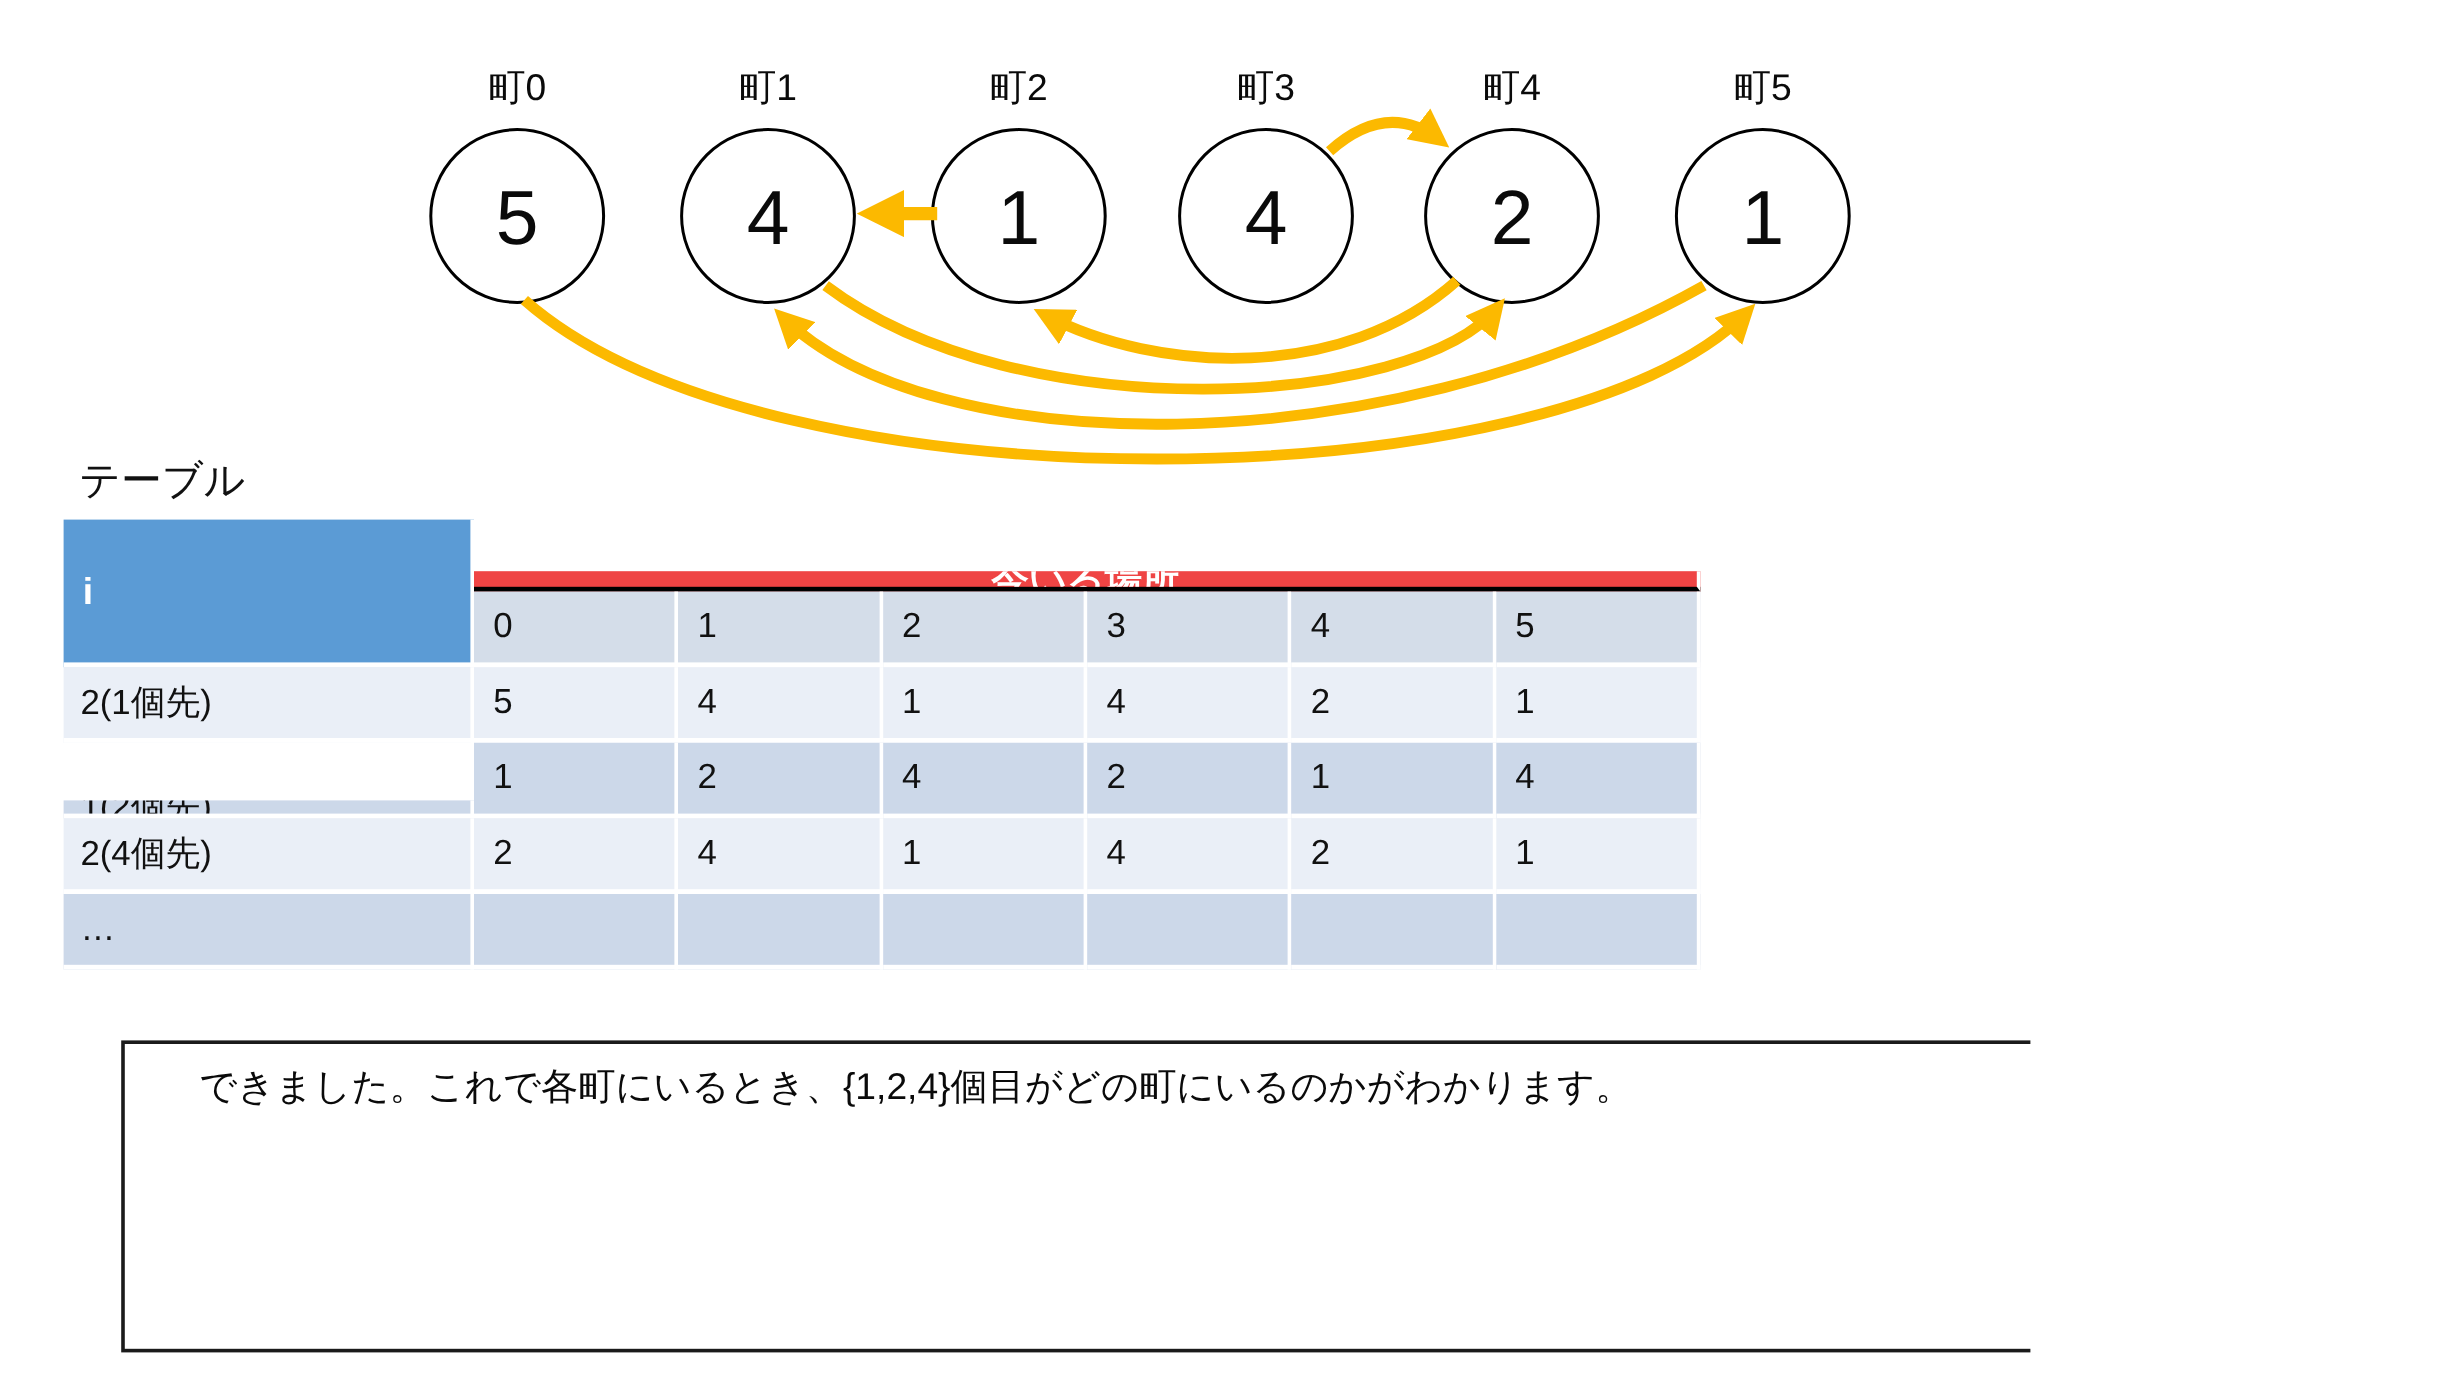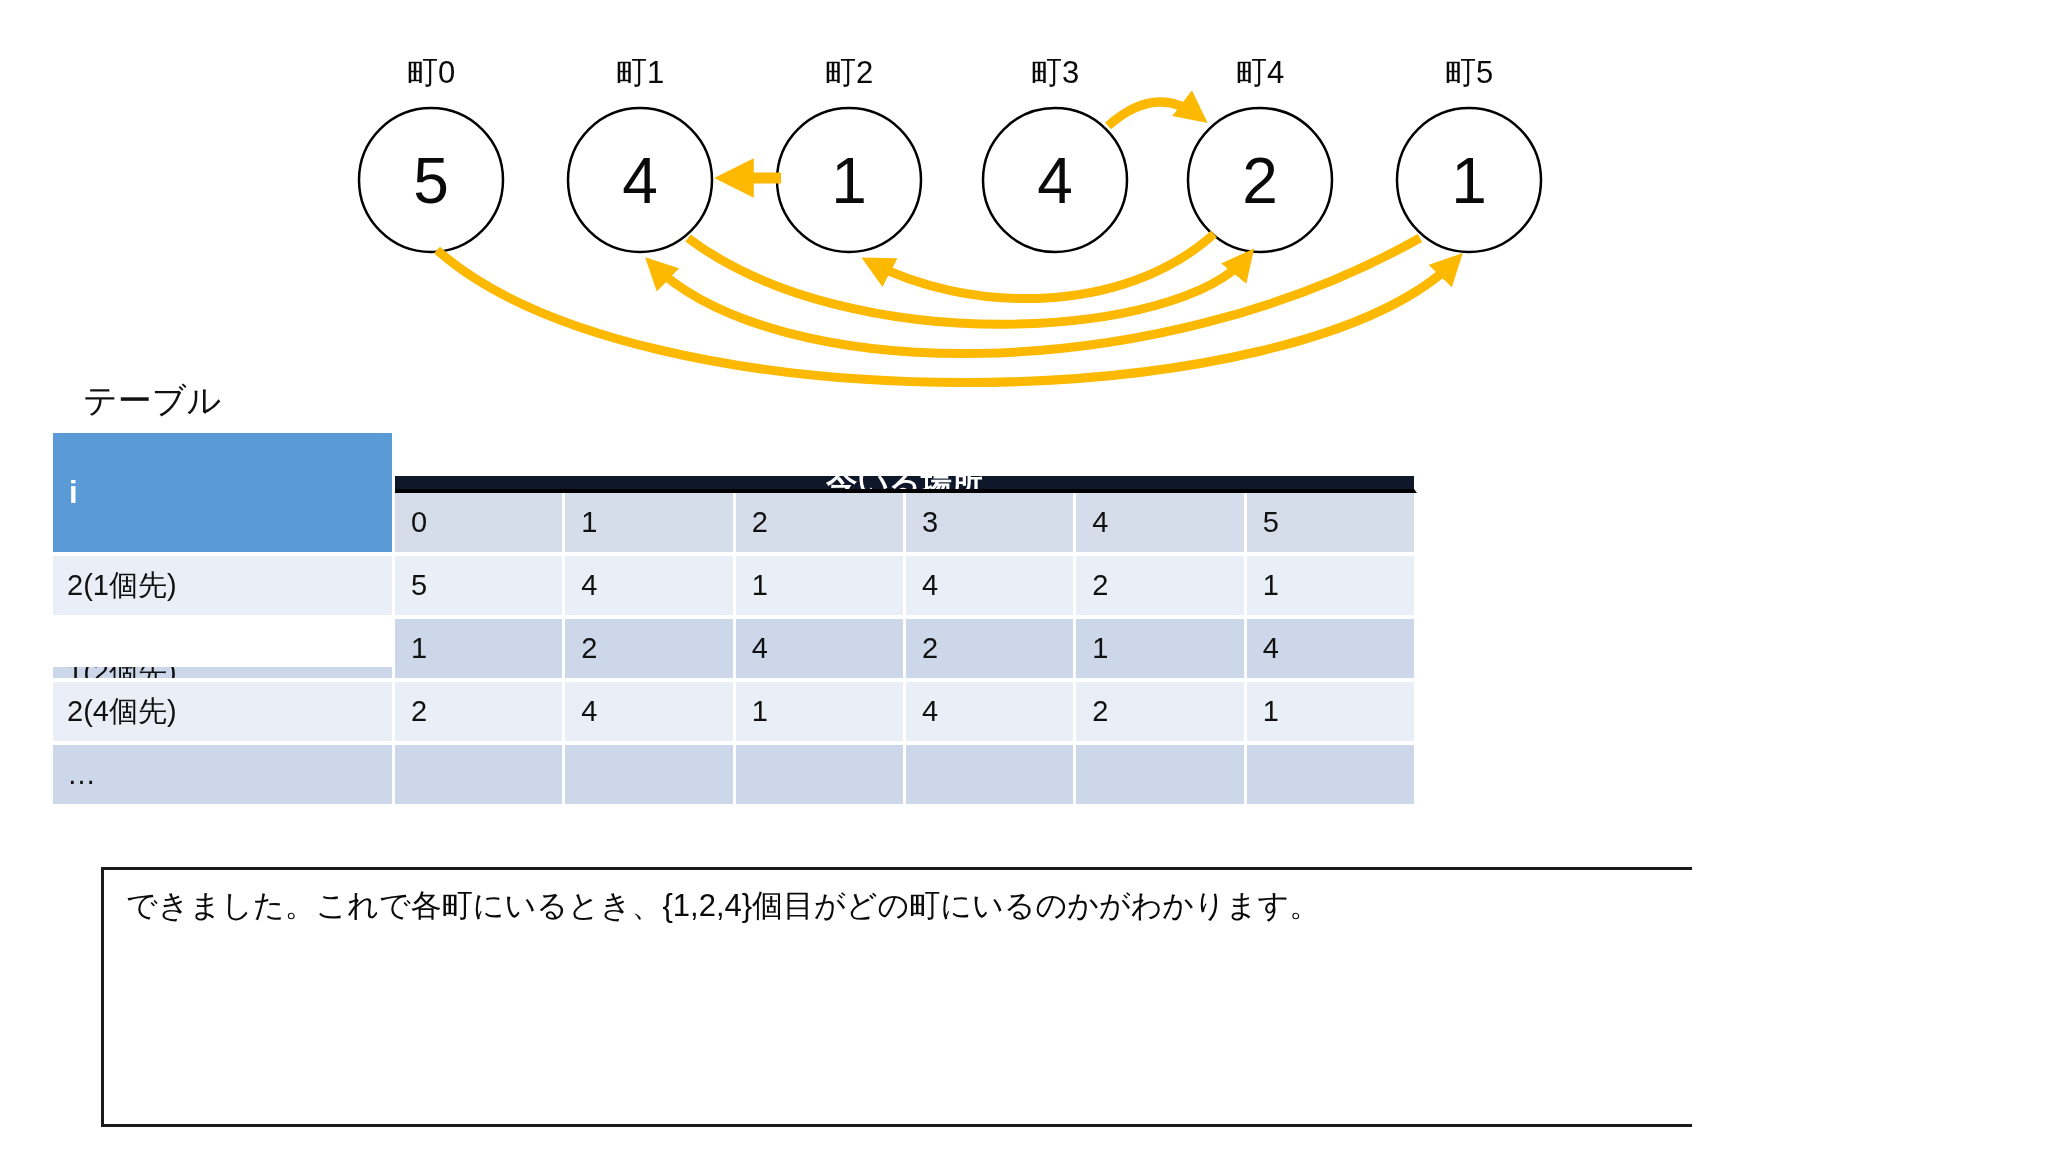--- a/index.html
+++ b/index.html
@@ -3,36 +3,36 @@
 <meta charset="utf-8">
 <style>
   html,body{margin:0;padding:0;background:#ffffff;}
   body{font-family:"Liberation Sans","DejaVu Sans",sans-serif;color:#000;}
   .stage{position:relative;width:1692px;height:1152px;background:#fff;overflow:hidden;}
 
   
   #diagram{position:absolute;left:0;top:0;width:2048px;height:430px;}
 
   
-  .table-title{position:absolute;left:83px;top:378px;font-size:34px;color:#111;}
+  .table-title{position:absolute;left:66px;top:378px;font-size:34px;color:#111;}
   .grid{position:absolute;left:53px;top:433px;width:1364px;display:grid;
         grid-template-columns:342px repeat(6,1fr);
         grid-template-rows:60px 63px 63px 63px 63px 63px;}
   .c{box-sizing:border-box;border-right:3px solid #fff;border-bottom:4px solid #fff;
      display:flex;align-items:center;padding-left:16px;font-size:29px;color:#111;overflow:hidden;}
   .hdr{color:#fff;font-weight:bold;font-size:31px;}
   .corner{grid-row:1/3;grid-column:1;}
   .group{grid-column:2/8;justify-content:center;padding-left:0;border-bottom:4px solid #000;}
   .rowlabel{padding-left:14px;}
 
   
   .note-box{position:absolute;left:101px;top:867px;width:1884px;height:260px;
             box-sizing:border-box;border:3px solid #1b1b1b;background:#fff;
             padding:14px 22px;}
-  .note-text{font-size:31px;line-height:1.45;color:#0a0a0a;}
+  .note-text{font-size:31px;line-height:1.45;color:#0a0a0a;margin-left:40px;}
 </style>
 </head>
 <body>
 
 <div class="stage">
 
   <svg id="diagram" viewBox="0 0 2048 430" xmlns="http://www.w3.org/2000/svg">
       <defs>
         <marker id="ah" viewBox="0 0 10 10" refX="7" refY="5" markerWidth="3.6" markerHeight="3.6" orient="auto">
           <path d="M0,0 L10,5 L0,10 z" fill="#FCB900"></path>
@@ -73,21 +73,21 @@
       <path d="M688,238 C850,360 1180,340 1248,256" fill="none" stroke="#FCB900" stroke-width="9" marker-end="url(#ah)"></path>
       <path d="M1214,234 C1120,318 965,312 870,262" fill="none" stroke="#FCB900" stroke-width="9" marker-end="url(#ah)"></path>
       <path d="M1420,238 C1150,390 775,385 652,264" fill="none" stroke="#FCB900" stroke-width="9" marker-end="url(#ah)"></path>
       <path d="M437,250 C640,430 1300,420 1456,260" fill="none" stroke="#FCB900" stroke-width="9" marker-end="url(#ah)"></path>
     </svg>
 
   <div class="table-title">テーブル</div>
 
   <div class="grid" id="jump-table">
       <div class="c hdr corner" style="background: rgb(91, 155, 213);">i</div>
-      <div class="c hdr group" style="background: #0f172a; margin-top: 43px;">今いる場所</div>
+      <div class="c hdr group" style="background: #ef4444; margin-top: 43px;">今いる場所</div>
       <div class="c sub" style="background: rgb(212, 221, 233);">0</div>
       <div class="c sub" style="background: rgb(212, 221, 233);">1</div>
       <div class="c sub" style="background: rgb(212, 221, 233);">2</div>
       <div class="c sub" style="background: rgb(212, 221, 233);">3</div>
       <div class="c sub" style="background: rgb(212, 221, 233);">4</div>
       <div class="c sub" style="background: rgb(212, 221, 233);">5</div>
       <div class="c rowlabel" style="background: rgb(234, 239, 247);">2(1個先)</div>
       <div class="c " style="background: rgb(234, 239, 247);">5</div>
       <div class="c " style="background: rgb(234, 239, 247);">4</div>
       <div class="c " style="background: rgb(234, 239, 247);">1</div>

